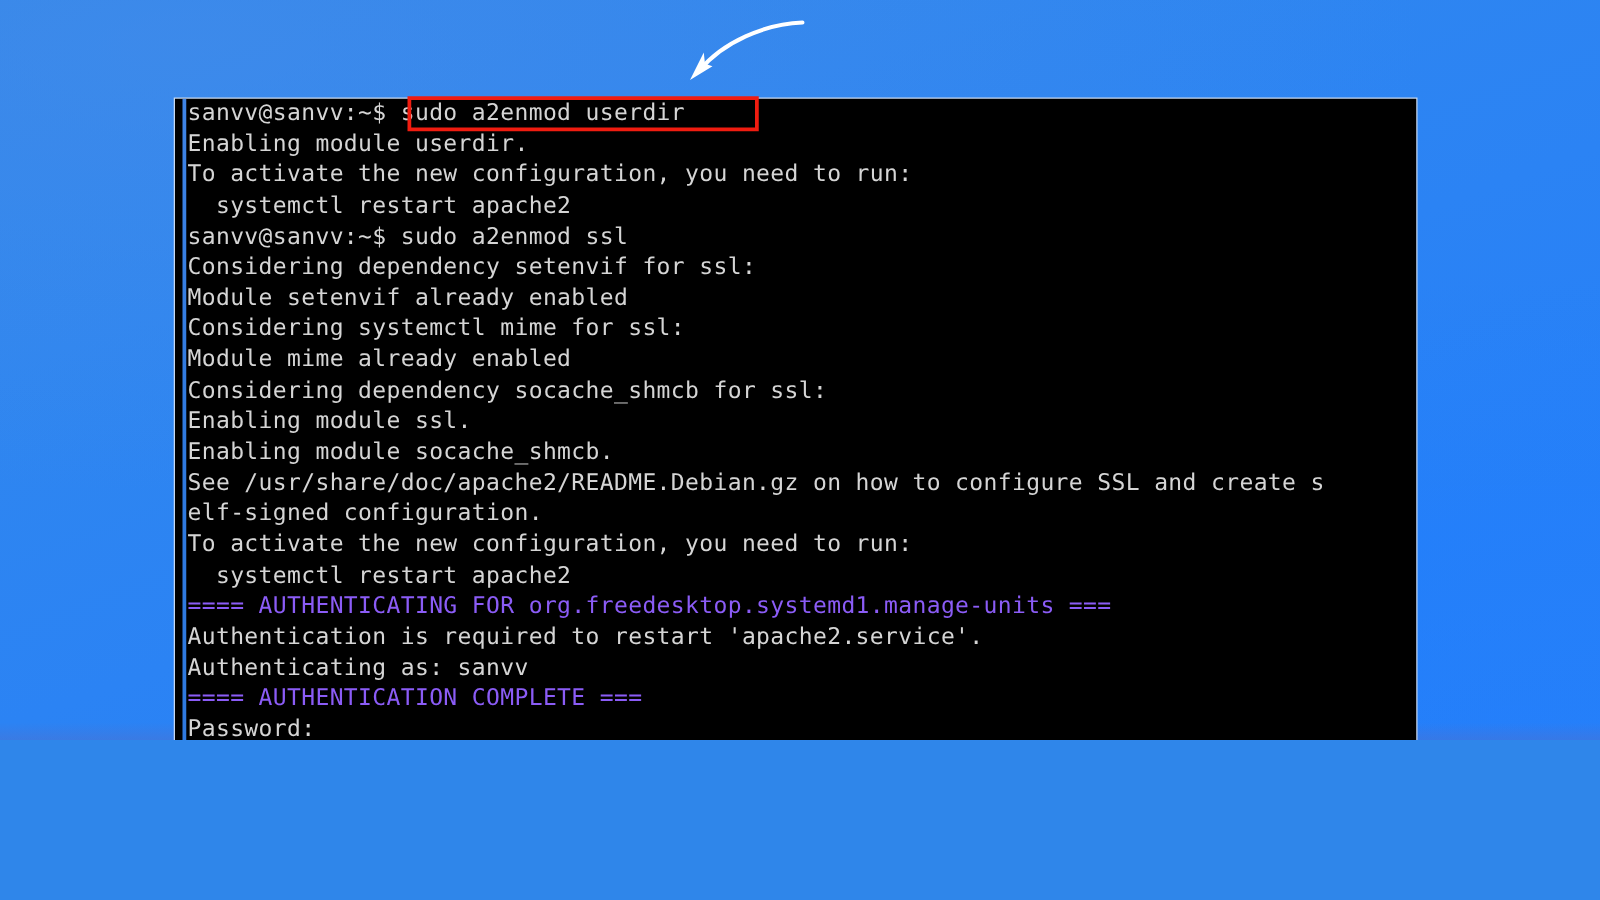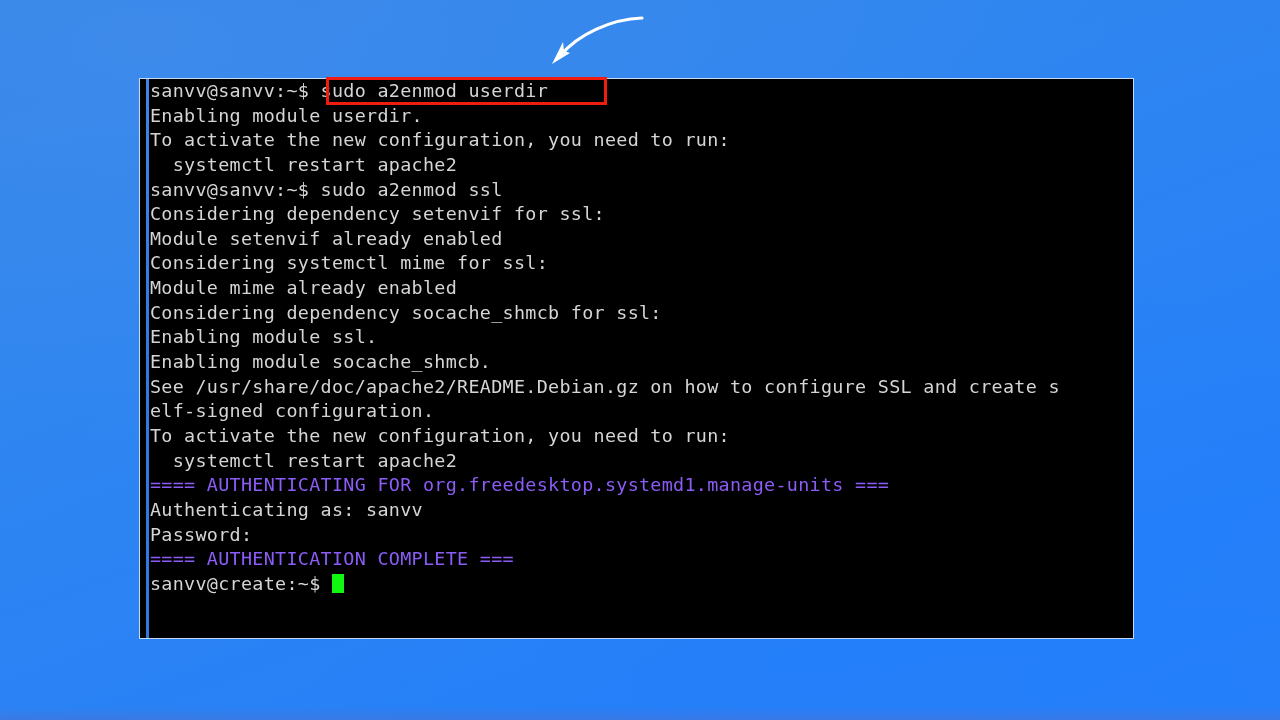--- a/index.html
+++ b/index.html
@@ -10,21 +10,21 @@
     height: 720px;
     overflow: hidden;
   }
   body {
     font-family: "DejaVu Sans Mono", monospace;
     background: #2f86ea;
   }
   #root {
     position: relative;
     width: 1280px;
-    height: 720px;
+    height: 592px;
     background:
       linear-gradient(160deg,
         #3287e8 0%,
         #2f86ef 28%,
         #2b83f4 55%,
         #2680f8 80%,
         #2a81f6 100%);
     overflow: hidden;
   }
   
@@ -144,22 +144,23 @@
       <div class="term-line">Considering systemctl mime for ssl:</div>
       <div class="term-line">Module mime already enabled</div>
       <div class="term-line">Considering dependency socache_shmcb for ssl:</div>
       <div class="term-line">Enabling module ssl.</div>
       <div class="term-line">Enabling module socache_shmcb.</div>
       <div class="term-line">See /usr/share/doc/apache2/README.Debian.gz on how to configure SSL and create s</div>
       <div class="term-line">elf-signed configuration.</div>
       <div class="term-line">To activate the new configuration, you need to run:</div>
       <div class="term-line">  systemctl restart apache2</div>
       <div class="term-line red">==== AUTHENTICATING FOR org.freedesktop.systemd1.manage-units ===</div>
+      <div class="term-line">Authentication is required to restart 'apache2.service'.</div>
       <div class="term-line">Authenticating as: sanvv</div>
+      <div class="term-line red">==== AUTHENTICATION COMPLETE ===</div>
       <div class="term-line">Password:</div>
-      <div class="term-line red">==== AUTHENTICATION COMPLETE ===</div>
       <div class="term-line"><span>sanvv@create:~$ </span><span id="cursor-block"></span></div>
     </div>
   </div>
 
   <div id="command-highlight-box"></div>
 
 </div>
 
 </body></html>

